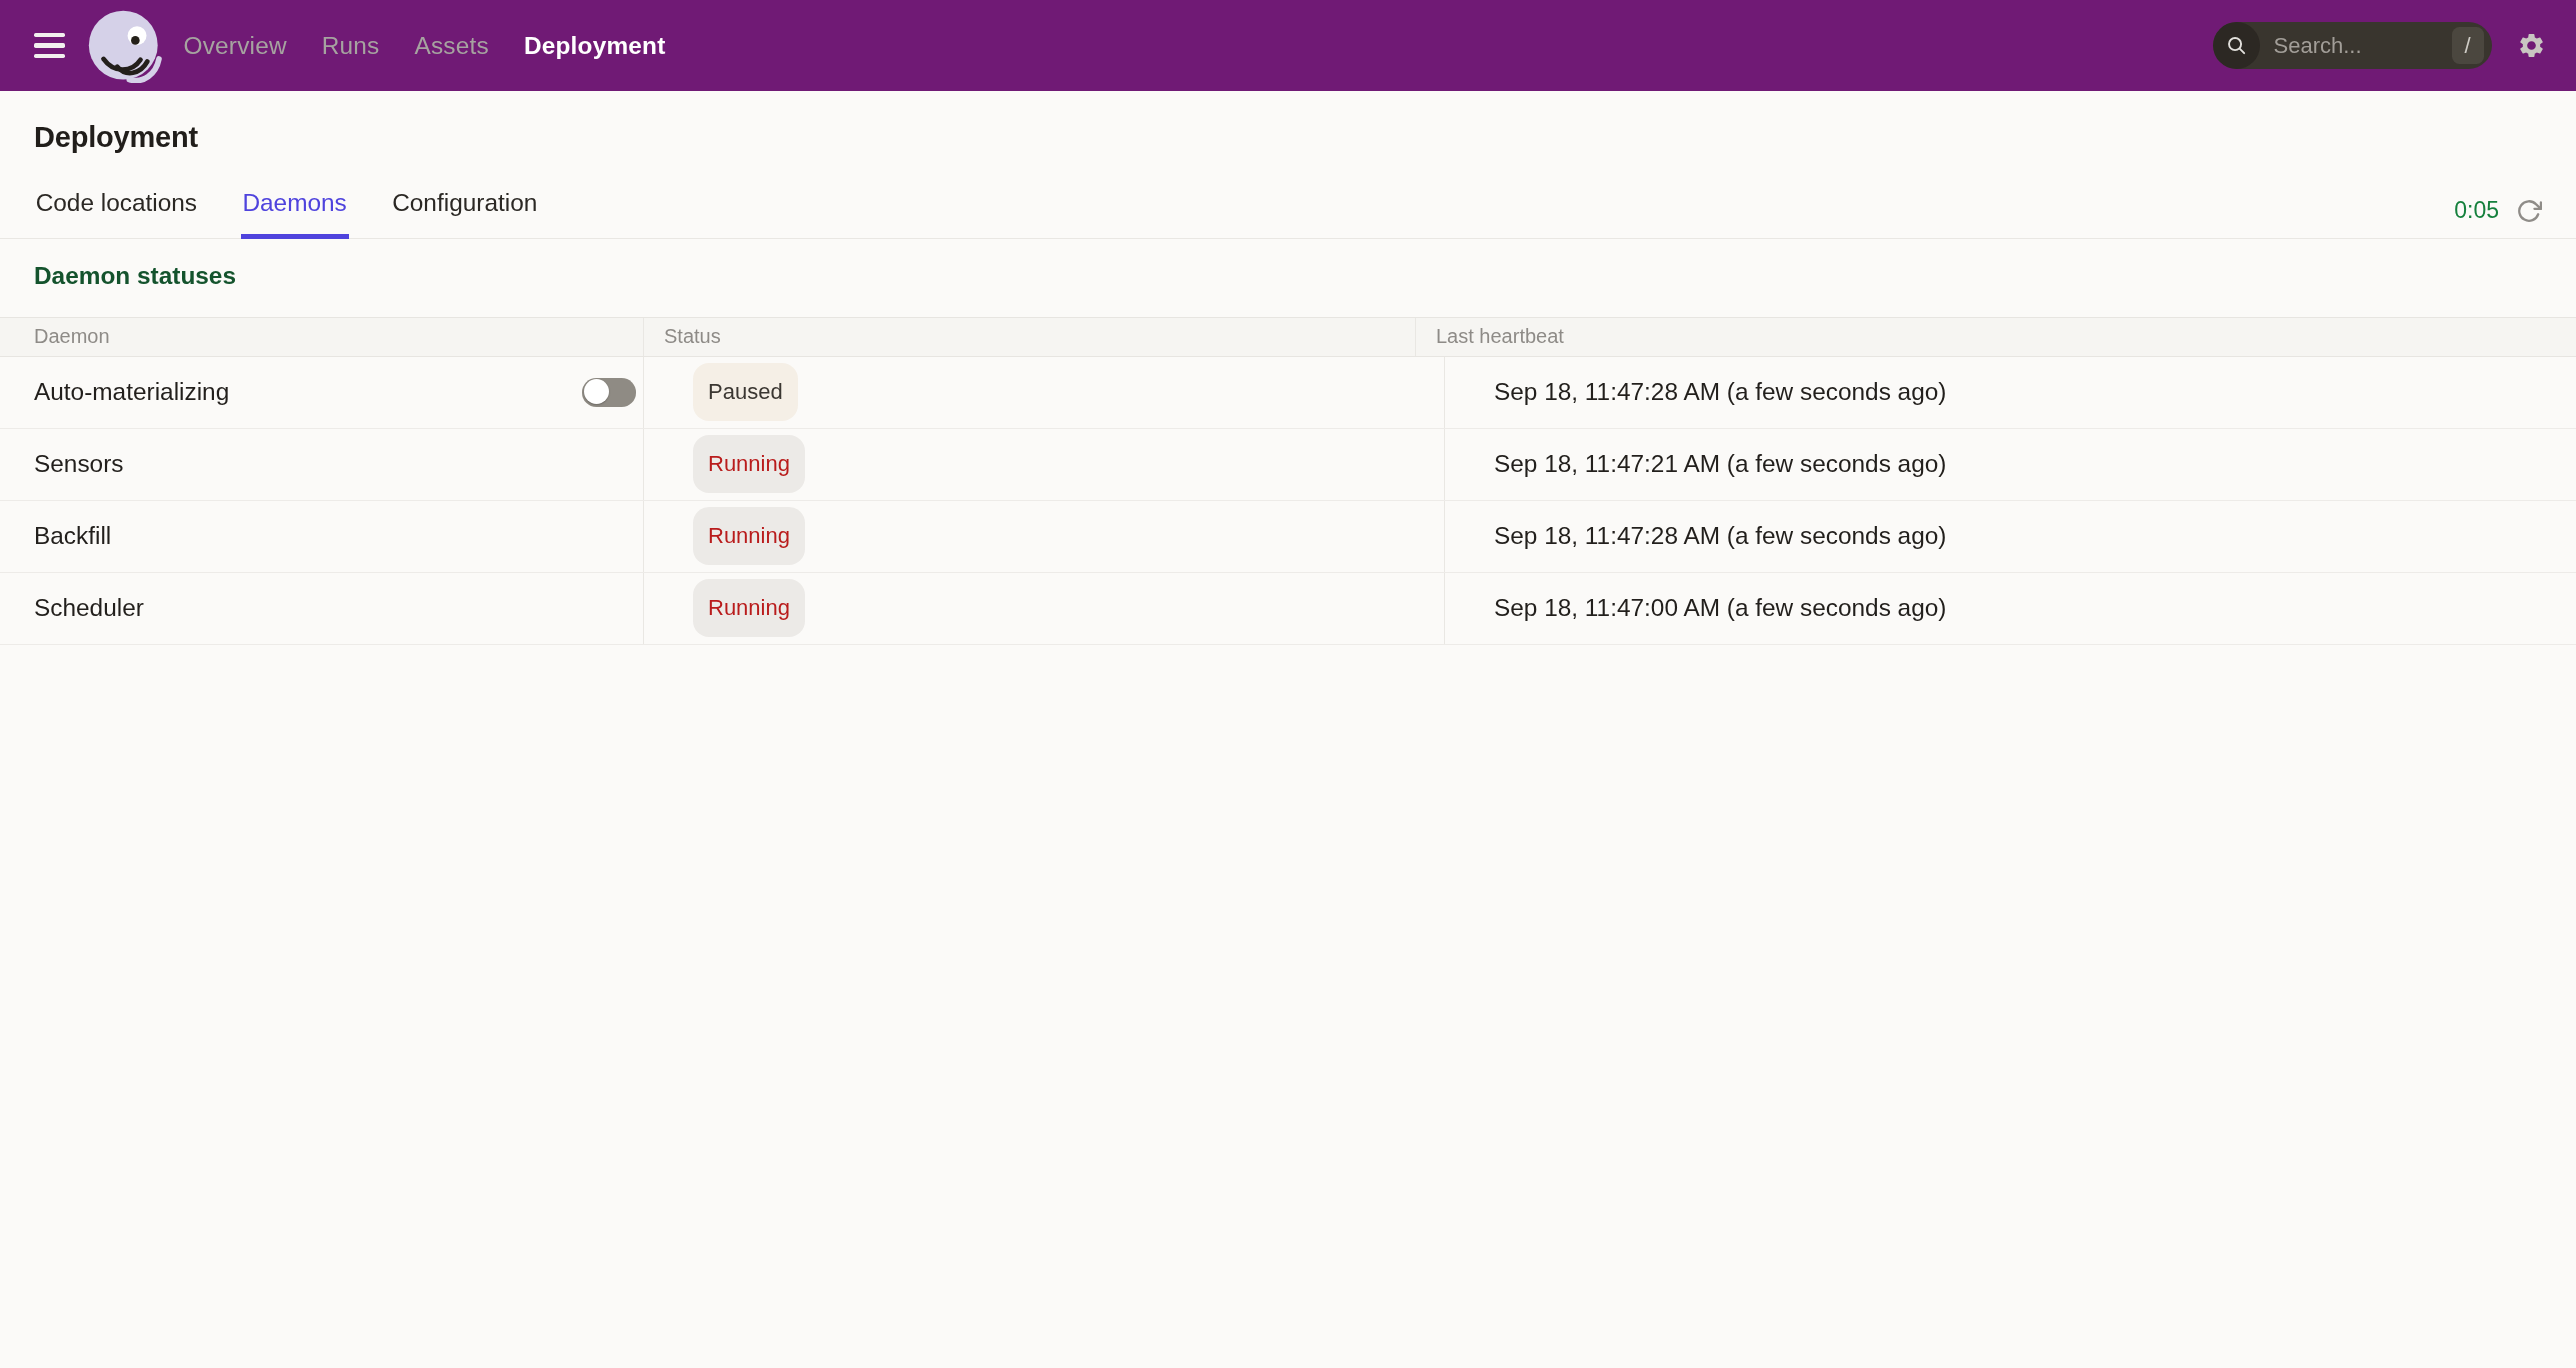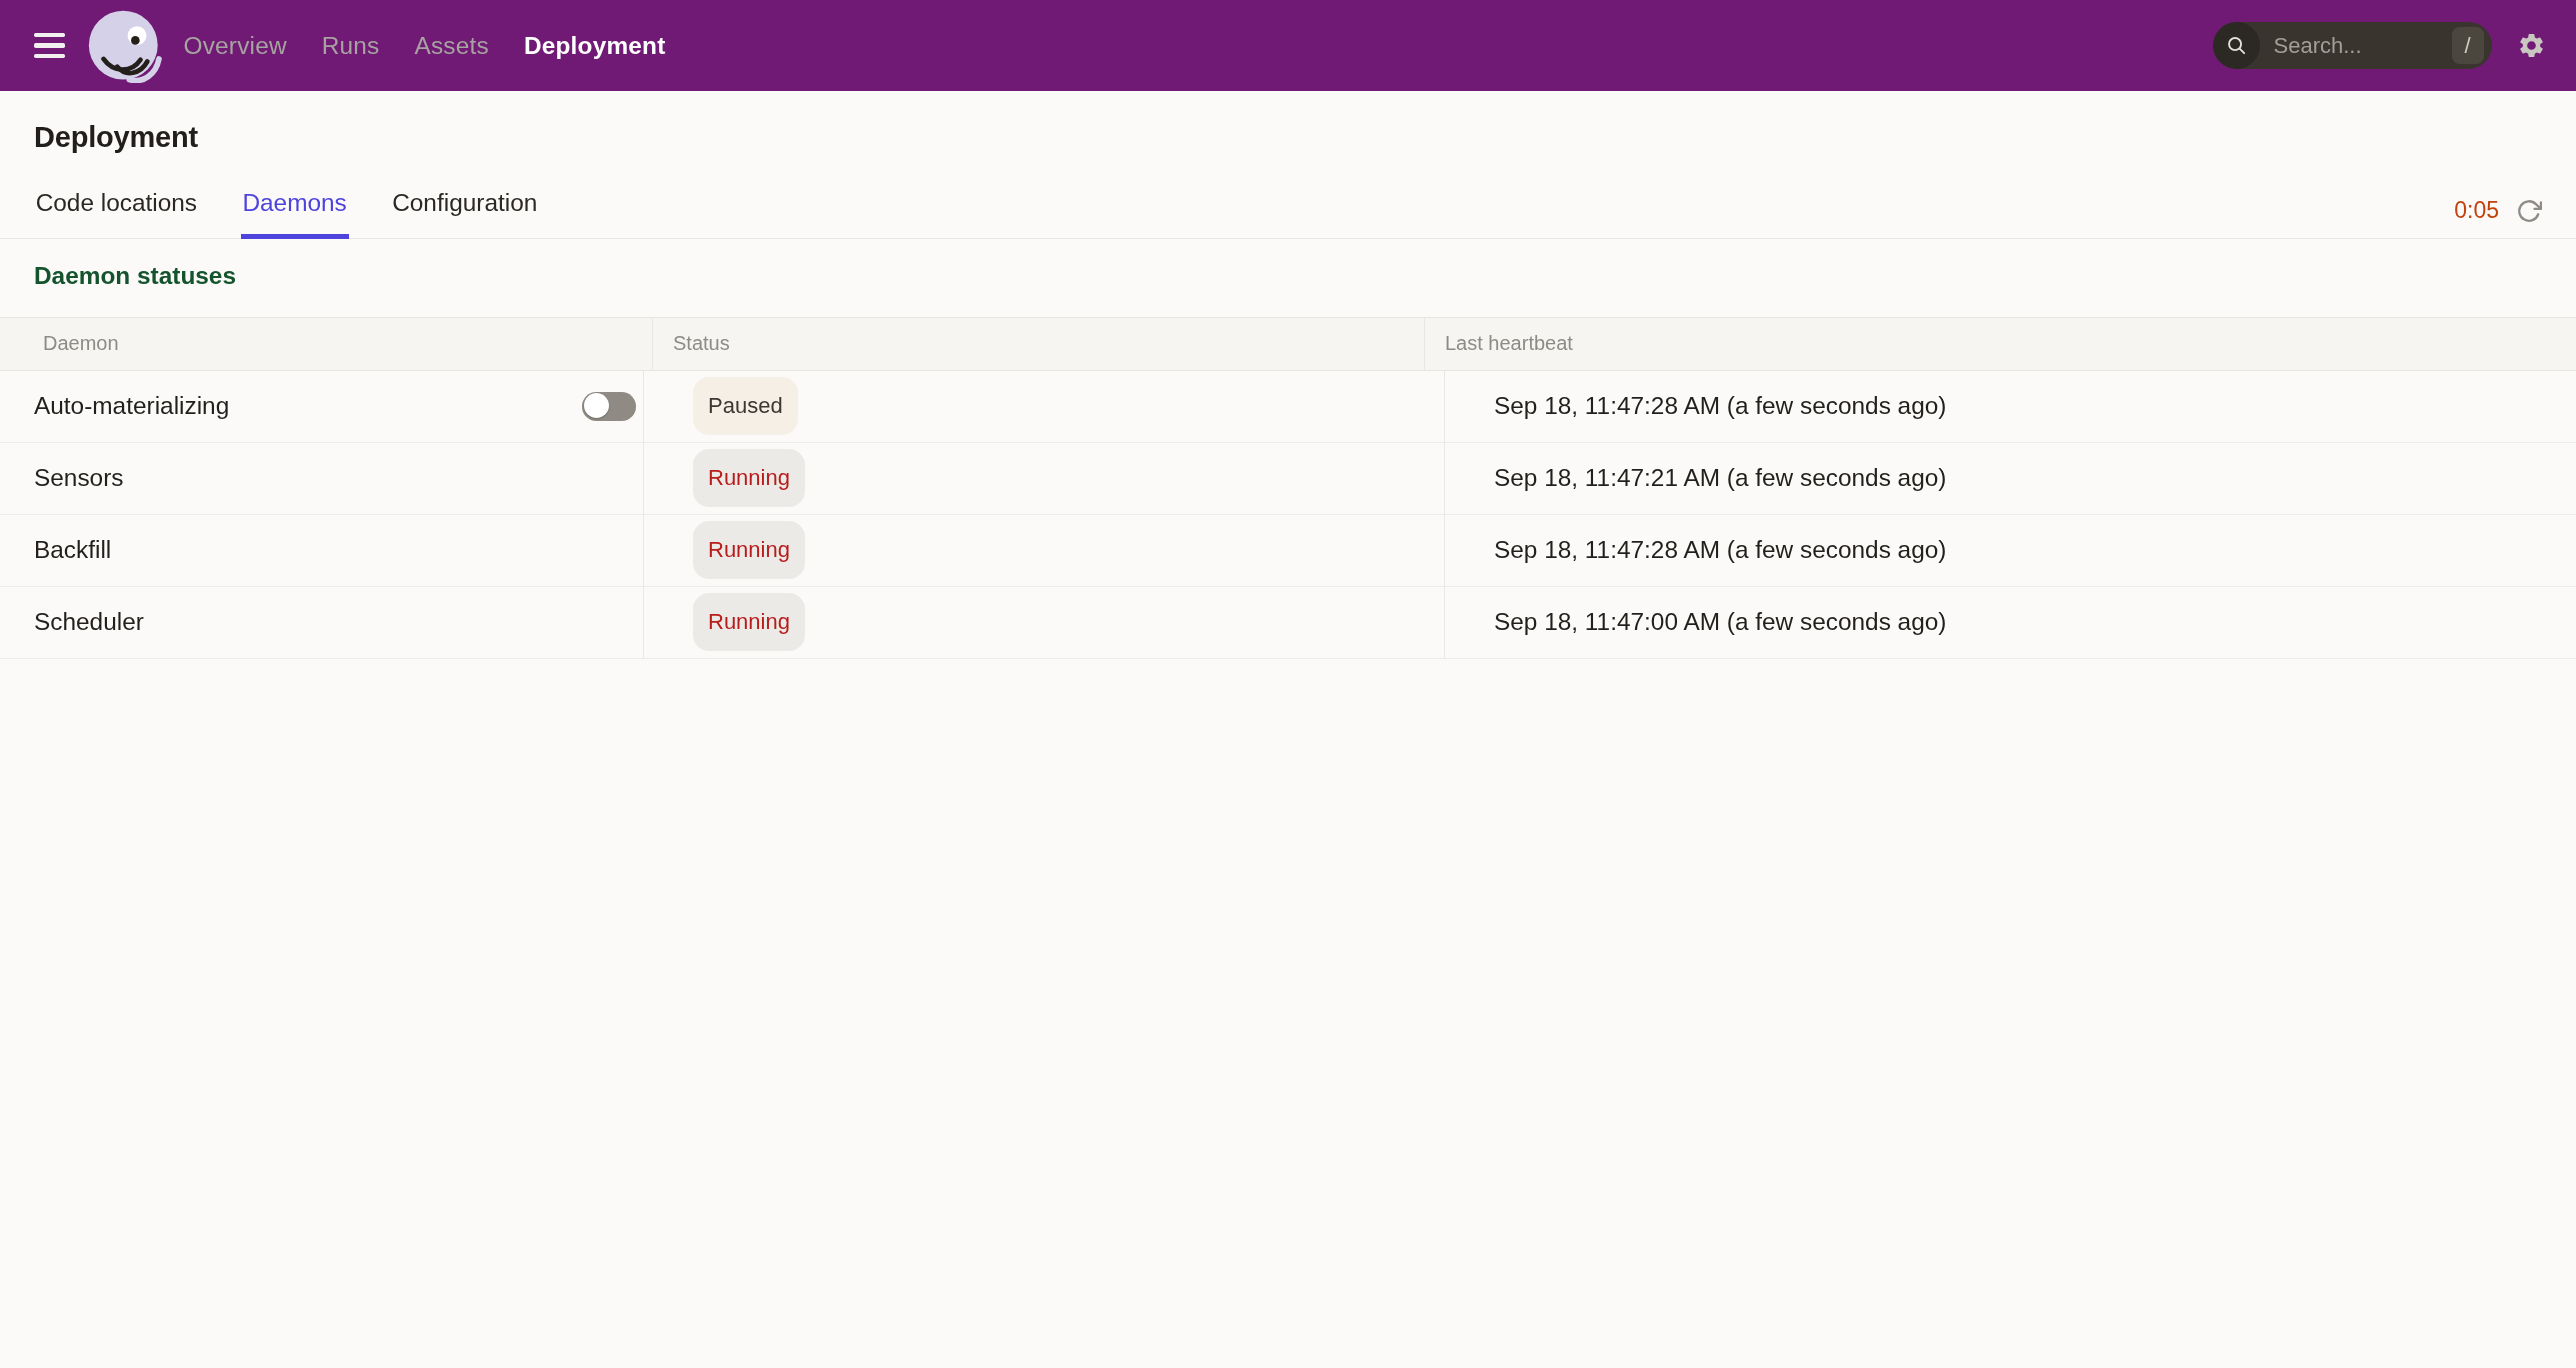--- a/index.html
+++ b/index.html
@@ -59,33 +59,32 @@
     display:flex; align-items:flex-end;
   }
   .tabs { display:flex; gap:42px; }
   .tab {
     background:none; border:none; cursor:pointer; font-family:inherit;
     font-size:24.4px; font-weight:500; color:#2b2824;
     padding:8.4px 1.7px 17px; border-bottom:5px solid transparent; margin-bottom:-1.7px;
   }
   .tab.active { color:#4f43dd; border-bottom-color:#4f43dd; }
   .refresh-area { margin-left:auto; display:flex; align-items:center; gap:17px; padding-bottom:13.5px; }
-  .elapsed { font-size:23px; color:#c2410c; }
+  .elapsed { font-size:23px; color:#15803d; }
   .refreshbtn { background:none; border:none; cursor:pointer; display:flex; }
 
   
   .section-heading { margin:23px 34px 27px; font-size:24.4px; font-weight:700; color:#14532d; }
 
   
   .tbl { width:100%; }
   .tbl-header {
-    display:grid; grid-template-columns:644px 772px 1fr; height:54px;
+    display:grid; grid-template-columns:644px 772px 1fr; height:40px;
     background:#f6f5f2; border-top:1.7px solid #e7e5e1; border-bottom:1.7px solid #e7e5e1;
     align-items:center;
-    padding-left:9px;
   }
   .tbl-header .hcell {
     font-size:20px; color:#8e8b87; height:100%; display:flex; align-items:center;
     padding-left:20px;
   }
   .tbl-header .hcell:first-child { padding-left:34px; }
   .hcell.bordered, .cell.bordered { border-right:1.7px solid #e9e7e3; }
   .tbl-row {
     display:grid; grid-template-columns:644px 772px 1fr; height:72px;
     border-bottom:1.7px solid #edebe8; align-items:center; background:transparent;gap:29px;

